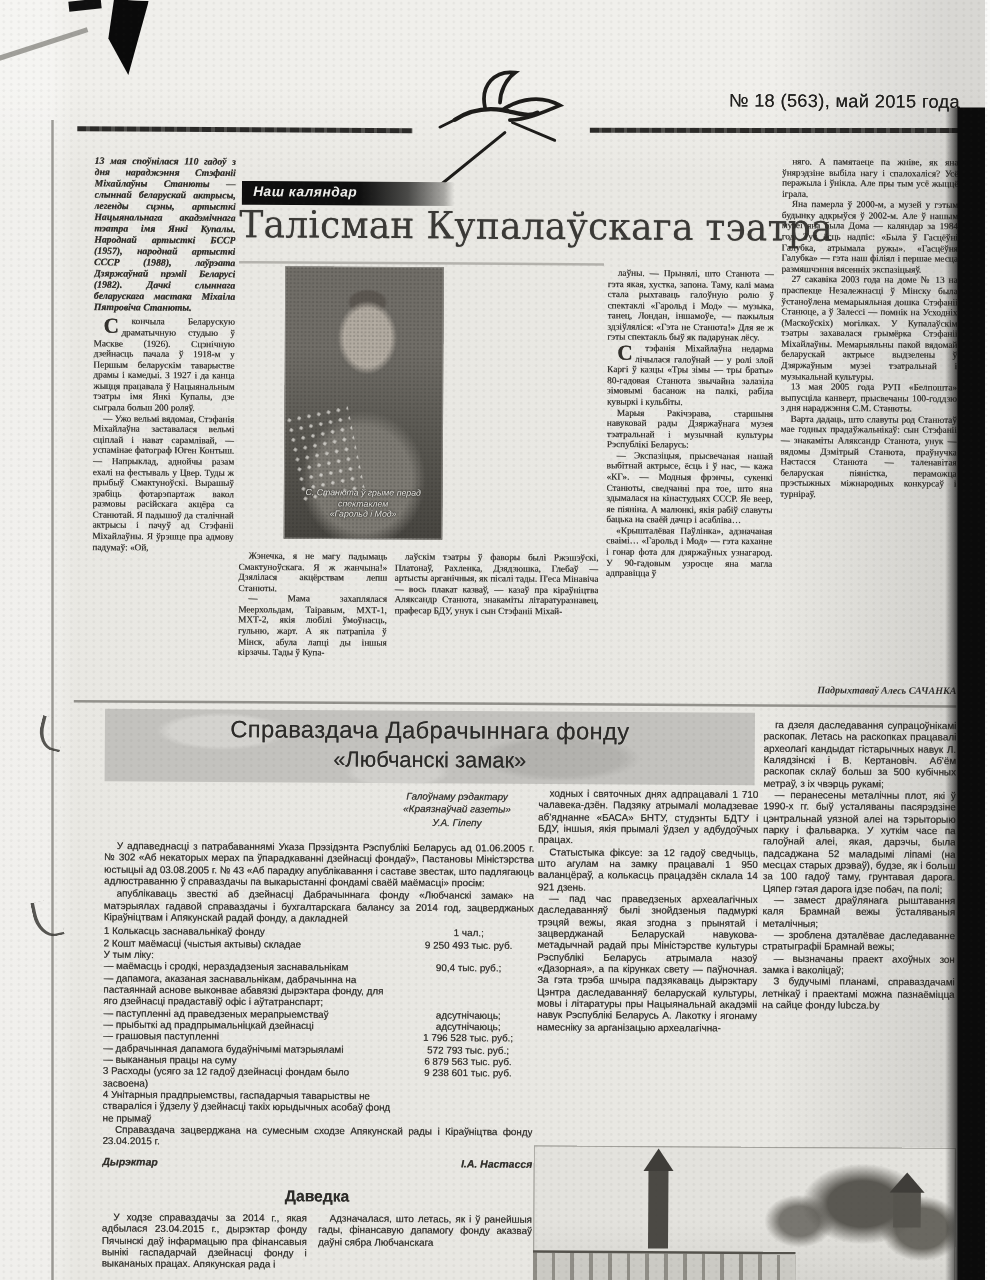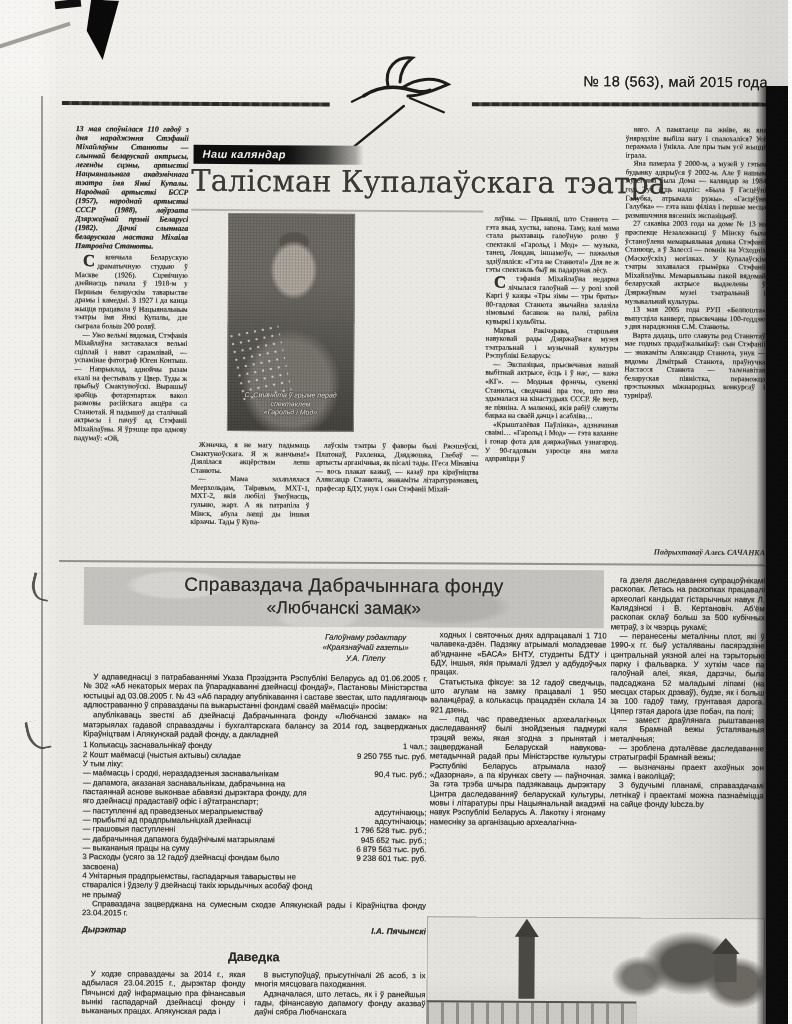--- a/index.html
+++ b/index.html
@@ -96,21 +96,21 @@
   .st{font-family:"Liberation Sans",sans-serif;font-size:7.9px;line-height:1.18;text-align:justify;
     color:#34322e;text-shadow:.2px .2px .35px rgba(40,38,34,.7);overflow:hidden;position:absolute}
   .st p{text-indent:9px}
   .addr{left:292px;top:633px;width:150px;font-style:italic;text-align:center;line-height:1.3}
   .addr div{text-indent:0}
   .letter{left:85px;top:674px;width:344px}
   .letter p{text-indent:10px;margin-bottom:1px}
   .items{margin-top:2px}
   .item{display:flex;align-items:flex-start}
   .item .lab{flex:1;padding-right:5px;text-align:left}
-  .item .val{width:104px;white-space:nowrap;text-align:right}
+  .item .val{width:104px;white-space:nowrap;text-align:center}
   .sig{display:flex;justify-content:space-between;margin-top:7px;
     font-style:italic;font-weight:bold;font-size:8.4px}
   .ref-title{position:absolute;left:85px;top:951px;width:344px;text-align:center;
     font-weight:bold;font-size:12.5px;color:#2c2b28;text-shadow:0 0 .4px rgba(40,40,38,.7)}
   .ref1{left:85px;top:971px;width:164px;height:53px}
   .ref2{left:258px;top:971px;width:171px;height:53px}
   .rep2{left:432px;top:630px;width:176px;height:286px}
   .rep3{left:612px;top:574px;width:154px;height:338px}
 
   
@@ -208,21 +208,21 @@
     <div class="st letter">
       <p>У адпаведнасці з патрабаваннямі Указа Прэзідэнта Рэспублікі Беларусь ад 01.06.2005 г. № 302 «Аб некаторых мерах па ўпарадкаванні дзейнасці фондаў», Пастановы Міністэрства юстыцыі ад 03.08.2005 г. № 43 «Аб парадку апублікавання і саставе звестак, што падлягаюць адлюстраванню ў справаздачы па выкарыстанні фондамі сваёй маёмасці» просім:</p>
       <p>апублікаваць звесткі аб дзейнасці Дабрачыннага фонду «Любчанскі замак» на матэрыялах гадавой справаздачы і бухгалтарскага балансу за 2014 год, зацверджаных Кіраўніцтвам і Апякунскай радай фонду, а дакладней</p>
       <div class="items">
         <div class="item">
             <span class="lab">1  Колькасць заснавальнікаў фонду</span>
             <span class="val">1 чал.;</span>
           </div>
         <div class="item">
             <span class="lab">2  Кошт маёмасці (чыстыя актывы) складае</span>
-            <span class="val">9 250 755 тыс. руб.</span>
+            <span class="val">9 250 493 тыс. руб.</span>
           </div>
         <div class="item">
             <span class="lab">У тым ліку:</span>
             <span class="val"></span>
           </div>
         <div class="item">
             <span class="lab">— маёмасць і сродкі, нераздадзеныя заснавальнікам</span>
             <span class="val">90,4 тыс. руб.;</span>
           </div>
         <div class="item">
@@ -236,39 +236,39 @@
         <div class="item">
             <span class="lab">— прыбыткі ад прадпрымальніцкай дзейнасці</span>
             <span class="val">адсутнічаюць;</span>
           </div>
         <div class="item">
             <span class="lab">— грашовыя паступленні</span>
             <span class="val">1 796 528 тыс. руб.;</span>
           </div>
         <div class="item">
             <span class="lab">— дабрачынная дапамога будаўнічымі матэрыяламі</span>
-            <span class="val">945 652 тыс. руб.;</span>
+            <span class="val">572 793 тыс. руб.;</span>
           </div>
         <div class="item">
             <span class="lab">— выкананыя працы на суму</span>
             <span class="val">6 879 563 тыс. руб.</span>
           </div>
         <div class="item">
             <span class="lab">3  Расходы (усяго за 12 гадоў дзейнасці фондам было засвоена)</span>
             <span class="val">9 238 601 тыс. руб.</span>
           </div>
         <div class="item">
             <span class="lab">4  Унітарныя прадпрыемствы, гаспадарчыя таварыствы не ствараліся і ўдзелу ў дзейнасці такіх юрыдычных асобаў фонд не прымаў</span>
             <span class="val"></span>
           </div>
       </div>
       <p>Справаздача зацверджана на сумесным сходзе Апякунскай рады і Кіраўніцтва фонду 23.04.2015 г.</p>
       <div class="sig">
         <span>Дырэктар</span>
-        <span>І.А. Пячынскі</span>
+        <span>І.А. Настасся</span>
       </div>
     </div>
 
     <div class="st rep2">
       <p>ходных і святочных днях адпрацавалі 1 710 чалавека-дзён. Падзяку атрымалі моладзевае аб'яднанне «БАСА» БНТУ, студэнты БДТУ і БДУ, іншыя, якія прымалі ўдзел у адбудоўчых працах.</p>
       <p>Статыстыка фіксуе: за 12 гадоў сведчыць, што агулам на замку працавалі 1 950 валанцёраў, а колькасць працадзён склала 14 921 дзень.</p>
       <p>— пад час праведзеных археалагічных даследаванняў былі знойдзеныя падмуркі трэцяй вежы, якая згодна з прынятай і зацверджанай Беларускай навукова-метадычнай радай пры Міністэрстве культуры Рэспублікі Беларусь атрымала назоў «Дазорная», а па кірунках свету — паўночная. За гэта трэба шчыра падзякаваць дырэктару Цэнтра даследаванняў беларускай культуры, мовы і літаратуры пры Нацыянальнай акадэміі навук Рэспублікі Беларусь А. Лакотку і ягонаму намесніку за арганізацыю археалагічна-</p>
     </div>
     <div class="st rep3">
       <p>га дзеля даследавання супрацоўнікамі раскопак. Летась на раскопках працавалі археолагі кандыдат гістарычных навук Л. Калядзінскі і В. Кертановіч. Аб'ём раскопак склаў больш за 500 кубічных метраў, з іх чвэрць рукамі;</p>
@@ -277,21 +277,20 @@
       <p>— зроблена дэталёвае даследаванне стратыграфіі Брамнай вежы;</p>
       <p>— вызначаны праект ахоўных зон замка і ваколіцаў;</p>
       <p>З будучымі планамі, справаздачамі летнікаў і праектамі можна пазнаёміцца на сайце фонду lubcza.by</p>
     </div>
 
     <div class="ref-title">Даведка</div>
     <div class="st ref1">
       <p>У ходзе справаздачы за 2014 г., якая адбылася 23.04.2015 г., дырэктар фонду Пячынскі даў інфармацыю пра фінансавыя вынікі гаспадарчай дзейнасці фонду і выкананых працах. Апякунская рада і</p>
     </div>
     <div class="st ref2">
-      <p>8 выступоўцаў, прысутнічалі 26 асоб, з іх многія мясцовага паходжання.</p>
       <p>Адзначалася, што летась, як і ў ранейшыя гады, фінансавую дапамогу фонду аказваў даўні сябра Любчанскага</p>
     </div>
 
     <div class="photo2">
       <div class="tower"></div>
       <div class="pyr"></div>
       <div class="wall"></div>
     </div>
   </div>
 

